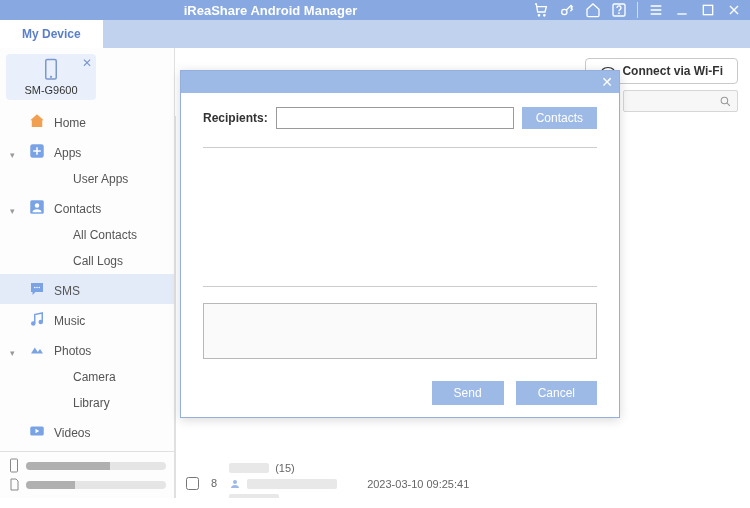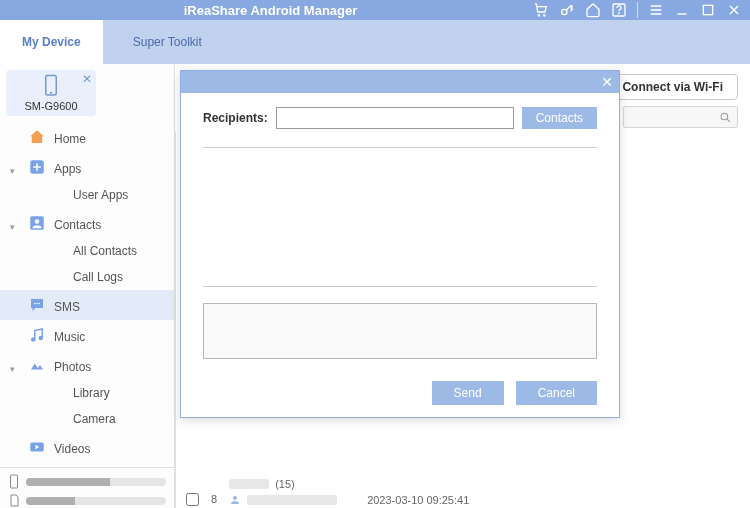--- a/index.html
+++ b/index.html
@@ -4,21 +4,21 @@
 <style>
 * { box-sizing: border-box; margin: 0; padding: 0; font-family: Arial, sans-serif; }
 body { width: 750px; height: 508px; background: #fff; overflow: hidden; position: relative; }
 
 .titlebar { height: 20px; background: #87a8e0; display: flex; align-items: center; padding: 0 8px; color: #fff; }
 .titlebar-title { flex: 1; text-align: center; font-size: 13px; font-weight: bold; }
 .titlebar-icons { display: flex; gap: 10px; align-items: center; }
 .titlebar-icons span { cursor: pointer; display: inline-flex; }
 .titlebar-sep { width: 1px; height: 16px; background: rgba(255,255,255,0.6); }
 
-.tabbar { height: 44px; background: #c0d2ee; display: flex; gap: 8px; }
+.tabbar { height: 28px; background: #c0d2ee; display: flex; }
 .tab { padding: 0 22px; font-size: 12px; display: flex; align-items: center; color: #4a6aa8; cursor: pointer; }
 .tab.active { background: #fff; color: #5a7fc9; font-weight: bold; }
 
 .content { display: flex; height: calc(508px - 58px); }
 
 .sidebar { width: 175px; background: #fdfdfd; border-right: 1px solid #e0e0e0; display: flex; flex-direction: column; }
 .device-chip { margin: 6px; padding: 4px; background: #eaf0fb; border-radius: 4px; display: flex; flex-direction: column; align-items: center; position: relative; width: 90px; }
 .device-chip .close-x { position: absolute; top: 2px; right: 4px; color: #7a97cf; font-size: 12px; cursor: pointer; }
 .device-name { font-size: 11px; color: #333; margin-top: 2px; }
 
@@ -116,21 +116,20 @@
     <span>
         <svg width="16" height="16" viewBox="0 0 24 24" fill="none" stroke="#fff" stroke-width="2">
           <path d="M6 6l12 12M18 6L6 18"></path>
         </svg>
       </span>
   </div>
 </div>
 
 <div class="tabbar">
   <div class="tab active">My Device</div>
-  <div class="tab">Super Toolkit</div>
 </div>
 
 <div class="content">
 
   <div class="sidebar">
     <div class="device-chip">
       <span class="close-x">✕</span>
       <svg width="18" height="24" viewBox="0 0 24 32">
           <rect x="5" y="2" width="14" height="26" rx="2" fill="none" stroke="#7a97cf" stroke-width="2"></rect>
           <circle cx="12" cy="25" r="1.5" fill="#7a97cf"></circle>
@@ -204,24 +203,24 @@
       <div class="nav-item">
         <span class="expander">▾</span>
         <span class="nav-icon">
             <svg width="18" height="18" viewBox="0 0 24 24" fill="#7aa3e6">
               <path d="M4 18l5-8 4 6 3-4 4 6z"></path>
             </svg>
           </span>
         <span>Photos</span>
       </div>
       <div class="nav-item sub">
+          <span>Camera</span>
+        </div>
+      <div class="nav-item sub">
           <span>Library</span>
-        </div>
-      <div class="nav-item sub">
-          <span>Camera</span>
         </div>
       <div class="nav-item">
         <span class="expander"></span>
         <span class="nav-icon">
             <svg width="18" height="18" viewBox="0 0 24 24" fill="#7aa3e6">
               <rect x="3" y="6" width="18" height="12" rx="2"></rect>
               <path d="M10 9l5 3-5 3z" fill="#fff"></path>
             </svg>
           </span>
         <span>Videos</span>

